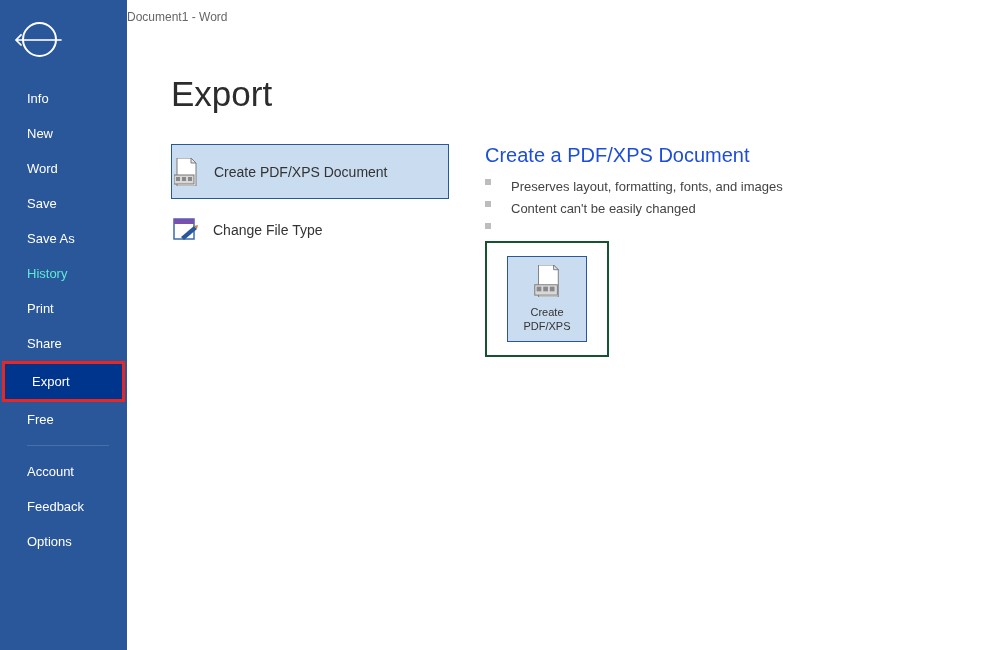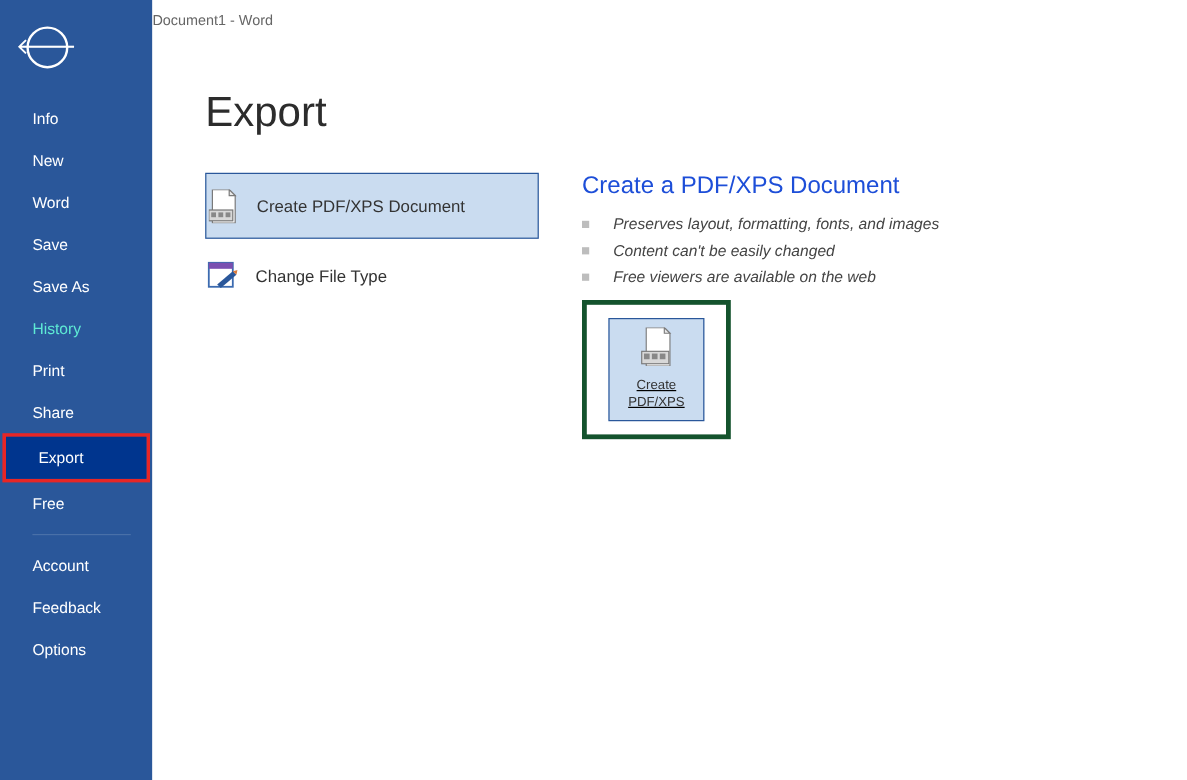--- a/index.html
+++ b/index.html
@@ -114,43 +114,41 @@
     .detail-col {
       margin-left: 36px;
     }
     .detail-heading {
       color: #1d4ed8;
       font-size: 20px;
       margin-bottom: 12px;
     }
     .bullet-row {
       display: flex;
-      align-items: center;
+      align-items: flex-start;
       margin-bottom: 7px;
-      font-style: italic;
     }
     .bullet-sq {
       width: 6px;
       height: 6px;
       background: #bdbdbd;
       margin-right: 20px;
     }
     .bullet-text {
       font-size: 13px;
       color: #444444;
     }
     .big-btn-frame {
-      border: 4px solid #14532d;
+      border: 2px solid #14532d;
       width: 124px;
       height: 116px;
       margin-top: 12px;
       display: flex;
       align-items: center;
       justify-content: center;
-      text-decoration: underline;
     }
     .big-btn {
       width: 80px;
       height: 86px;
       background: #cadcf0;
       border: 1px solid #2a579a;
       display: flex;
       flex-direction: column;
       align-items: center;
       justify-content: center;
@@ -229,21 +227,20 @@
       <div class="bullet-row">
         <div class="bullet-sq"></div>
         <div class="bullet-text">Preserves layout, formatting, fonts, and images</div>
       </div>
       <div class="bullet-row">
         <div class="bullet-sq"></div>
         <div class="bullet-text">Content can't be easily changed</div>
       </div>
       <div class="bullet-row">
         <div class="bullet-sq"></div>
-        <div class="bullet-text">Free viewers are available on the web</div>
       </div>
 
       <div class="big-btn-frame">
         <div class="big-btn">
           <div class="big-btn-icon">
             <svg width="28" height="32" viewBox="0 0 28 34">
               <path d="M5 0 L21 0 L26 5 L26 34 L5 34 Z" fill="#ffffff" stroke="#7a7a7a" stroke-width="1"></path>
               <path d="M21 0 L21 5 L26 5 Z" fill="#e8e8e8" stroke="#7a7a7a" stroke-width="1"></path>
               <rect x="1" y="21" width="24" height="11" fill="#d8d8d8" stroke="#777" stroke-width="1"></rect>
               <rect x="3" y="23" width="5" height="5" fill="#888"></rect>

